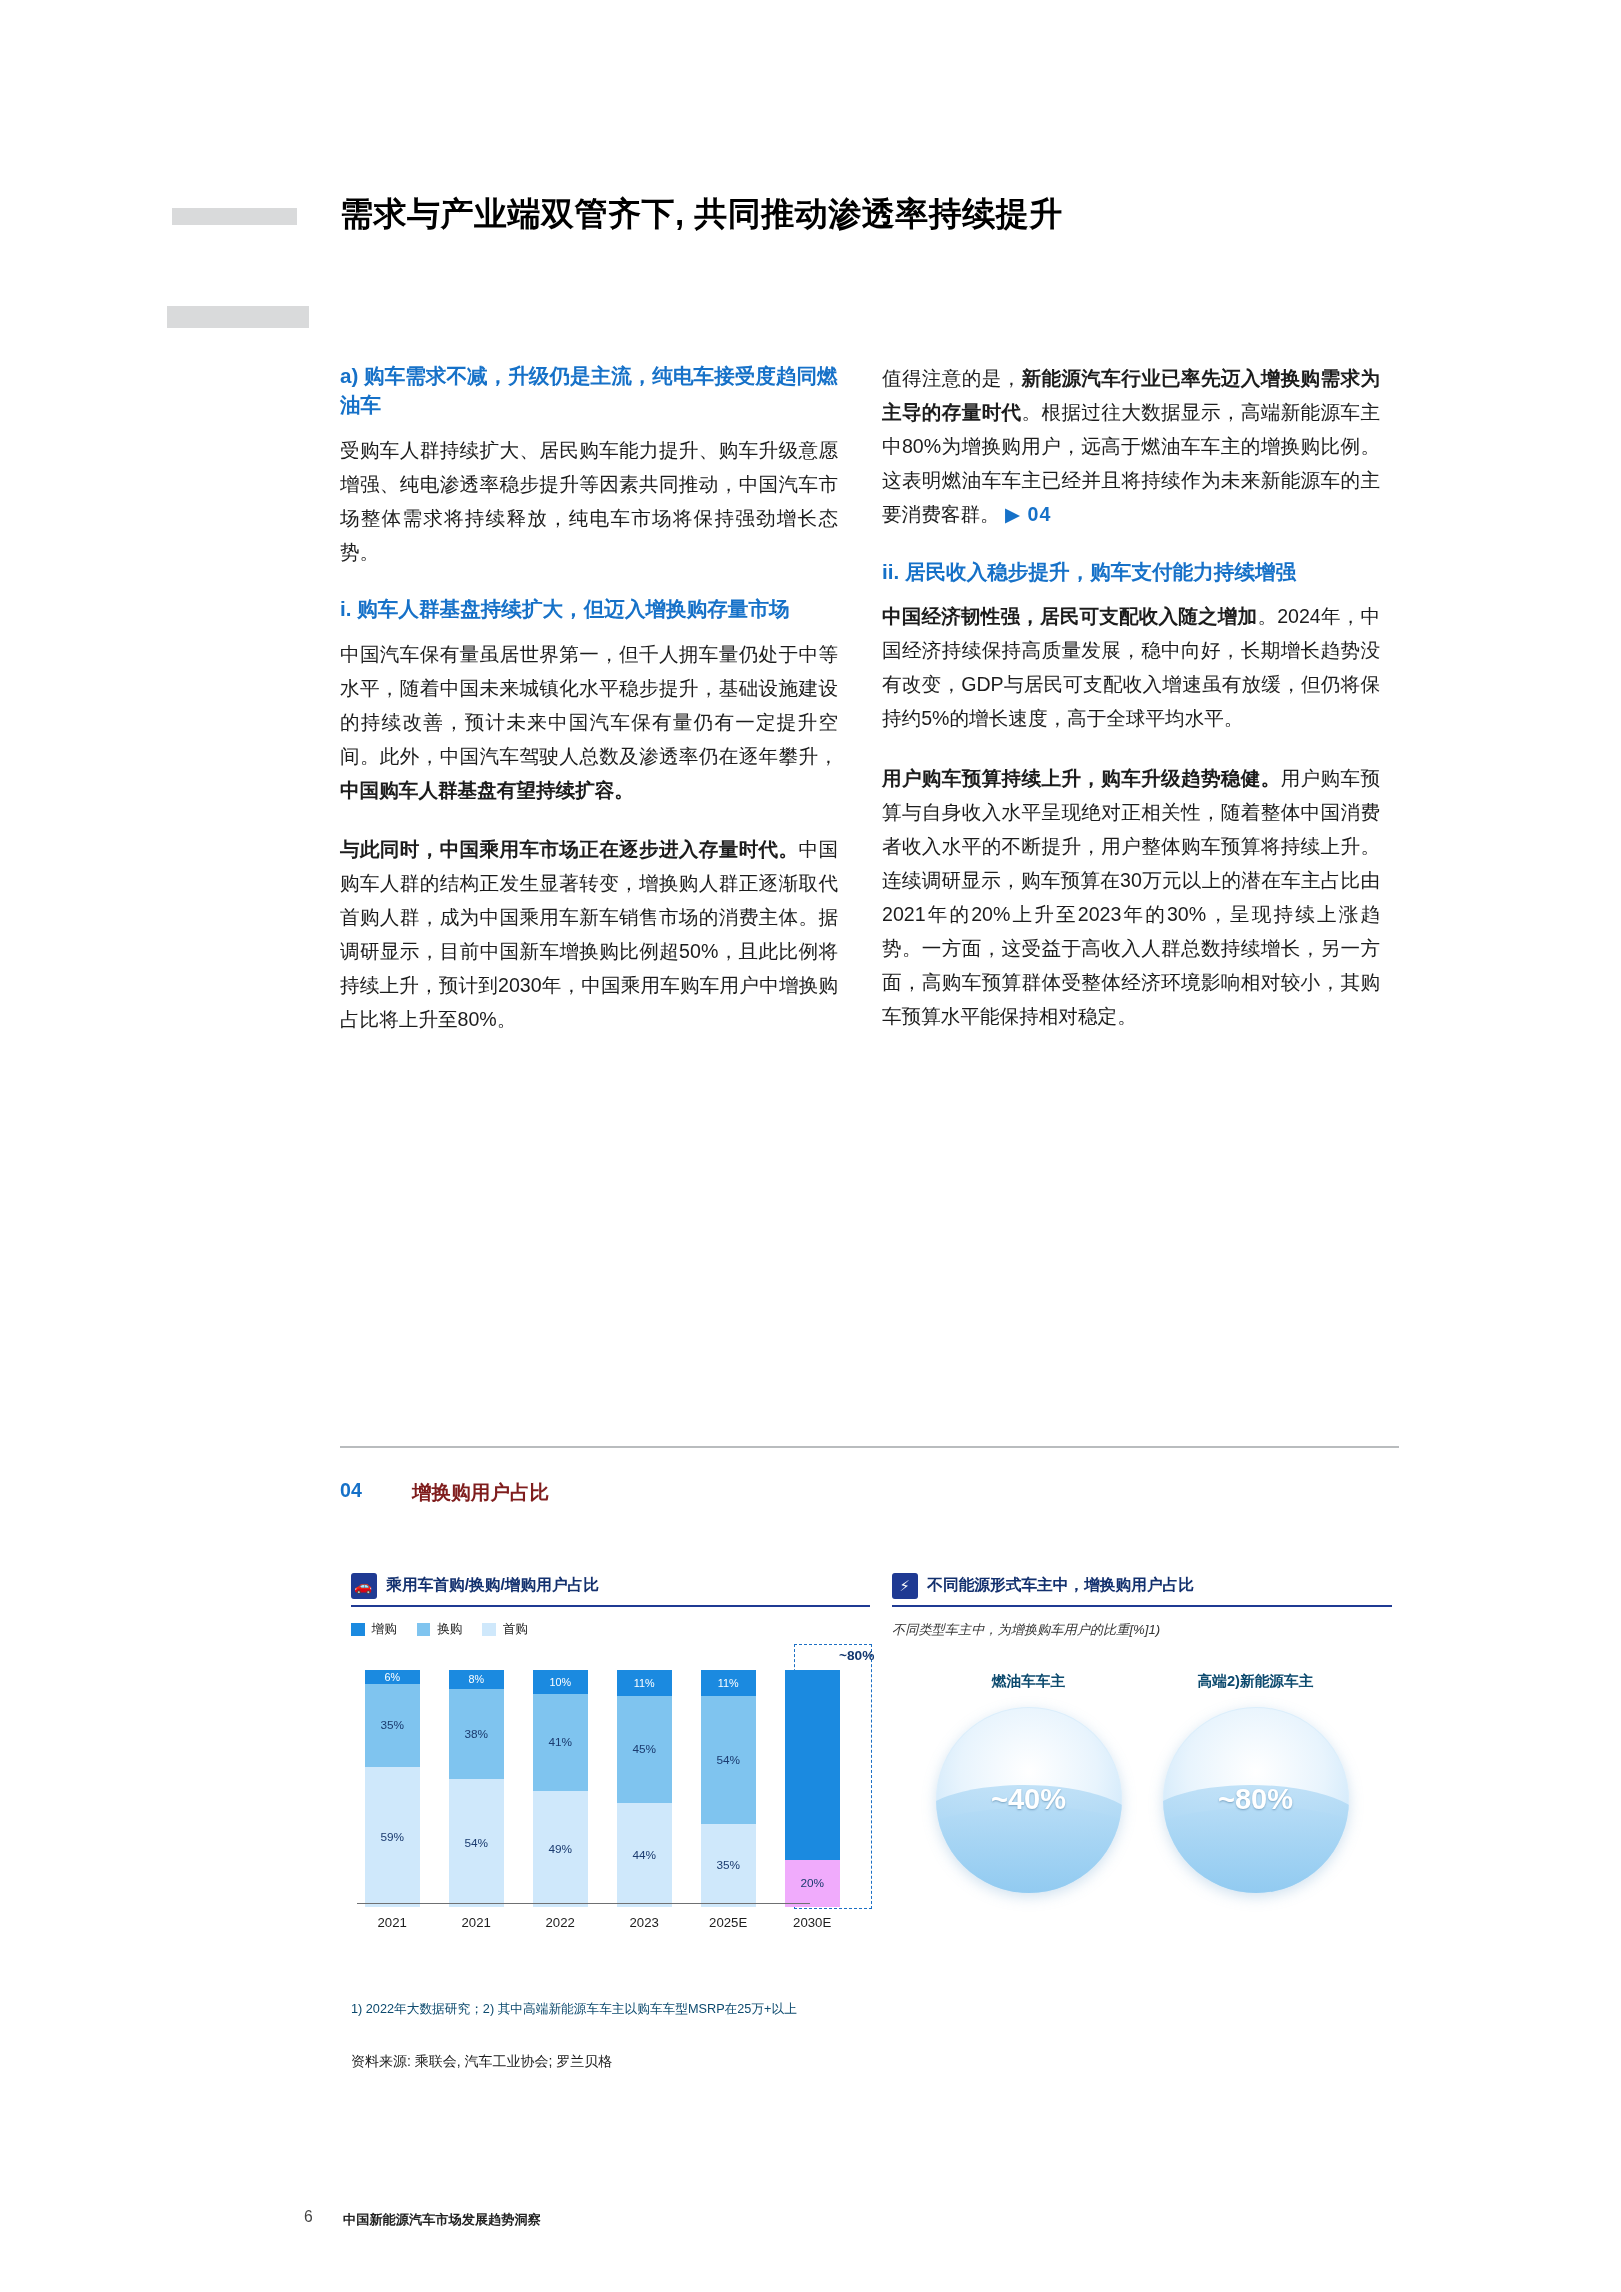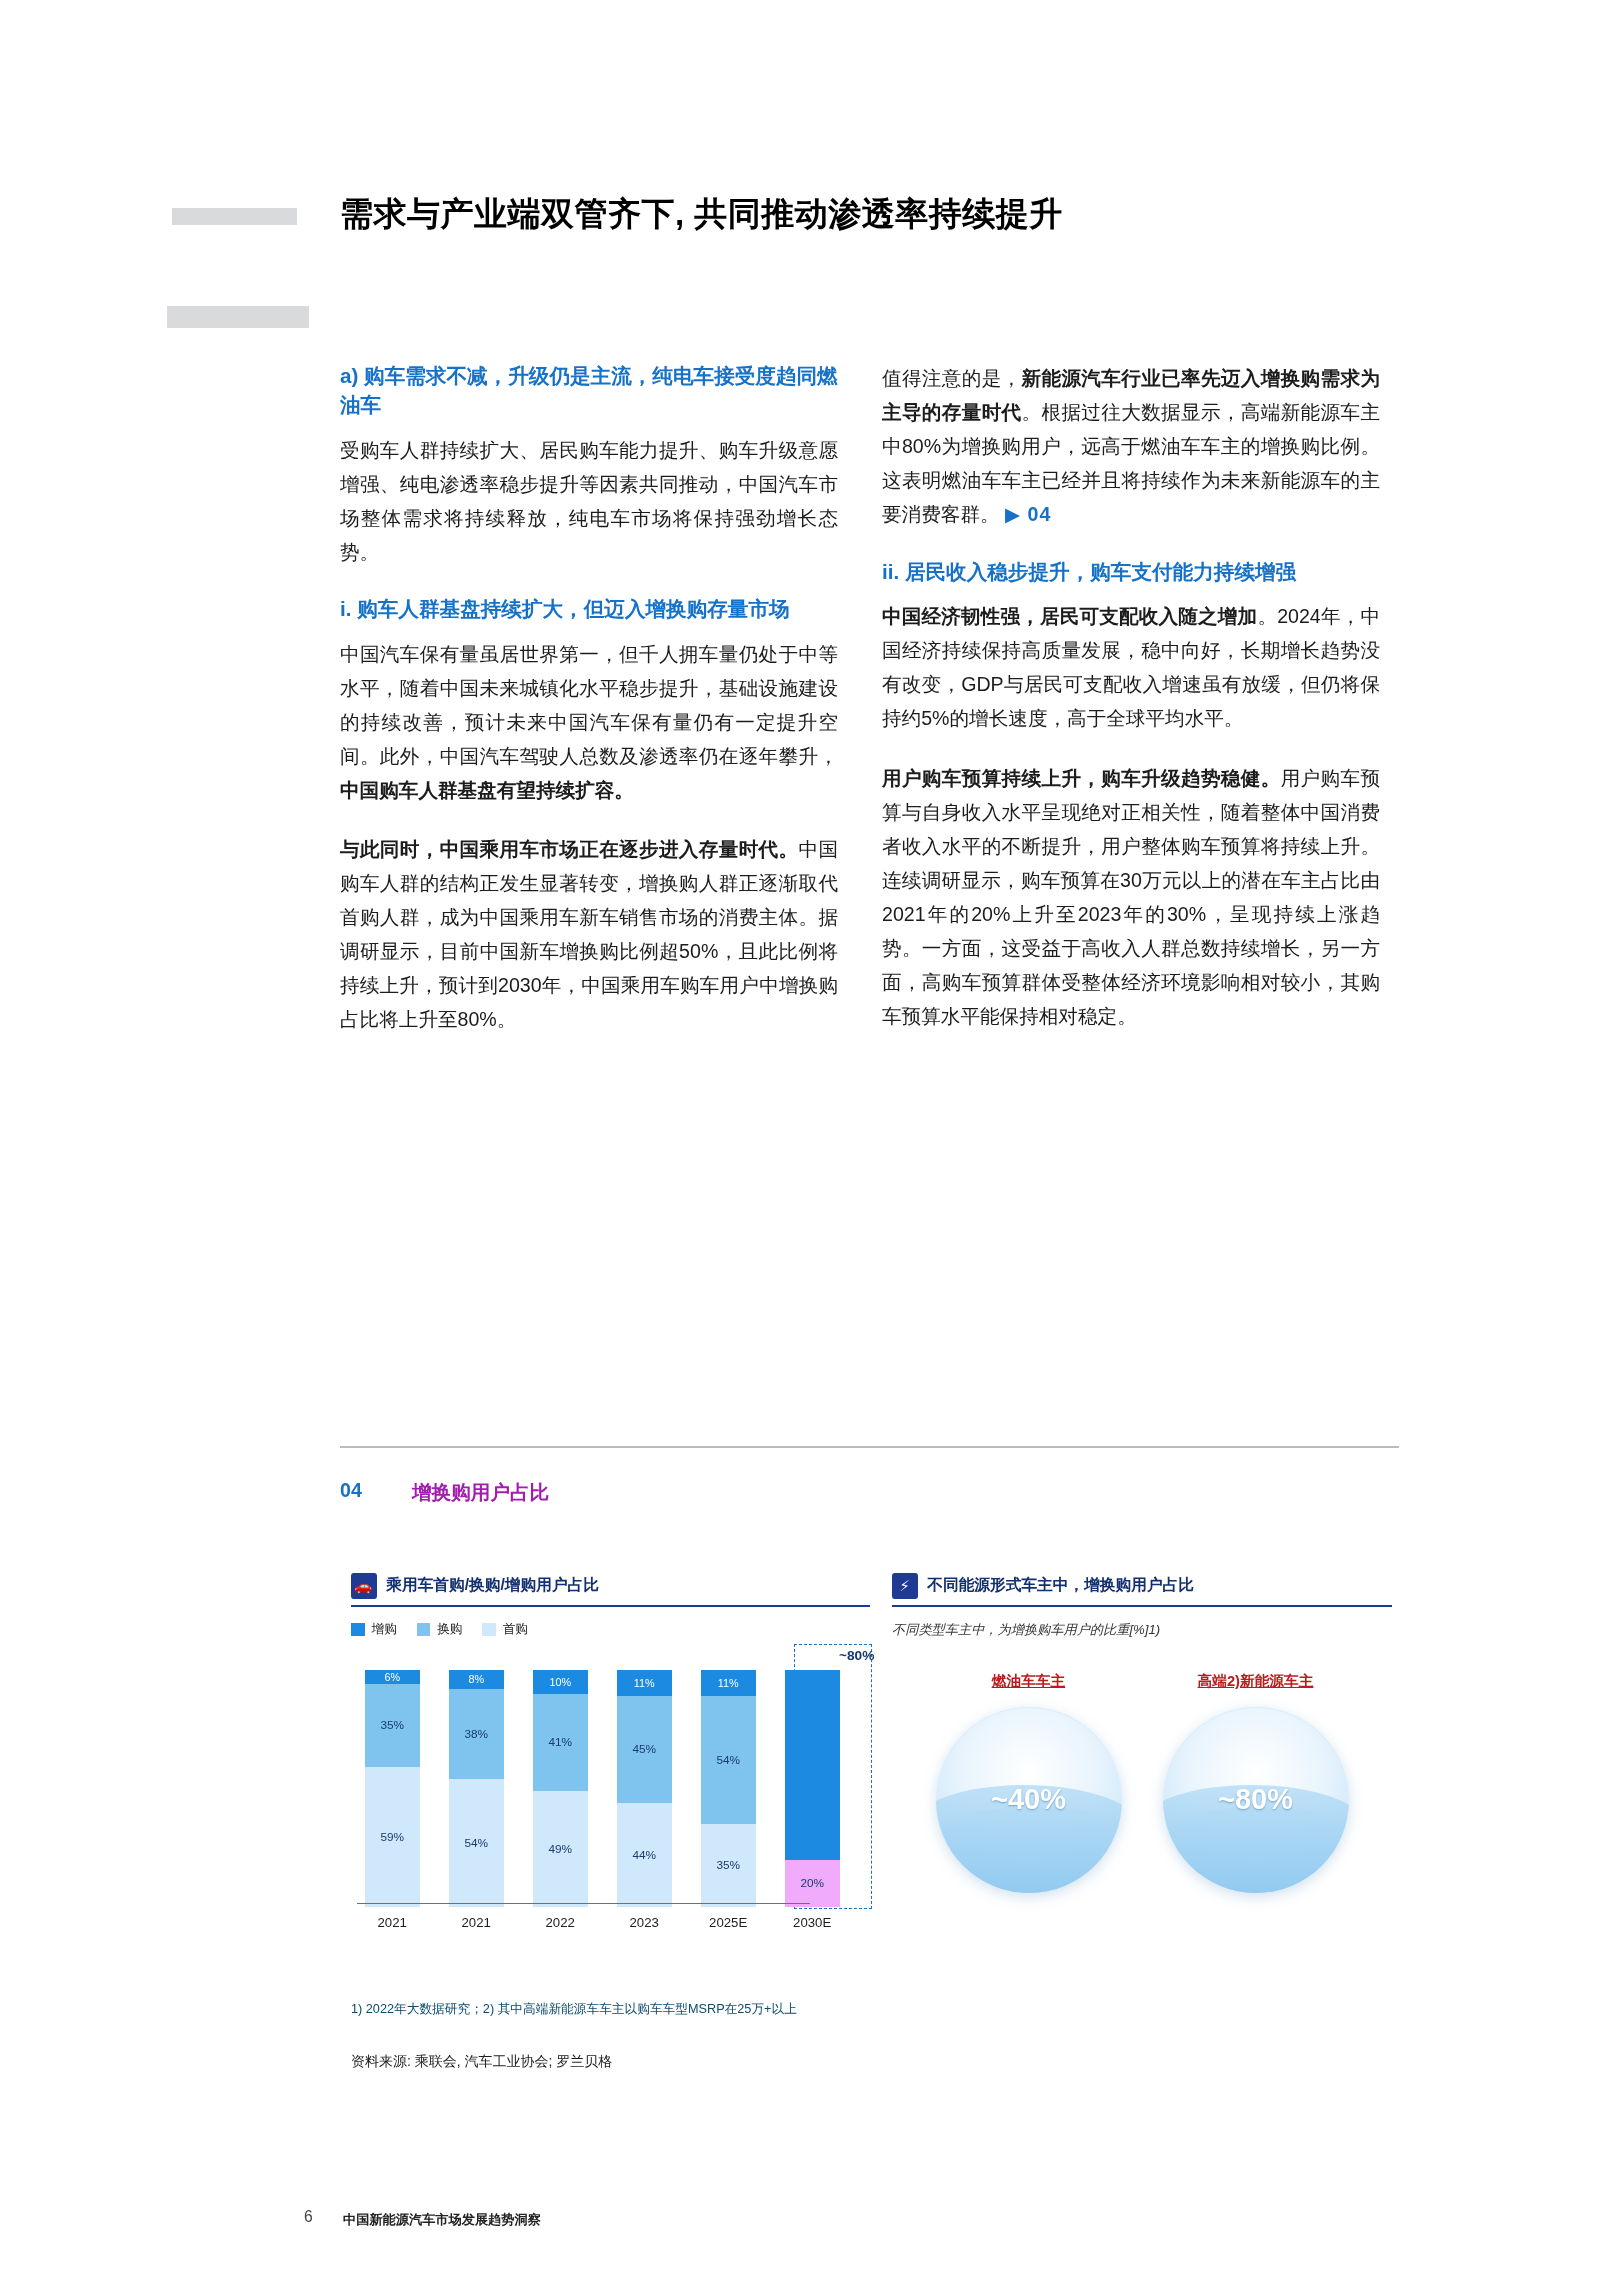--- a/index.html
+++ b/index.html
@@ -31,21 +31,21 @@
     font-size:19.6px;line-height:34px;margin:0 0 25.5px 0;color:#1c1c1c;
     text-align:justify;
   }
   p.body b{font-weight:bold;}
   .tri{color:#1671c8;font-weight:bold;letter-spacing:1px;}
   .hang{padding-left:25.5px;text-indent:-25.5px;}
 
   
   .exhibit-rule{position:absolute;left:340px;top:1446px;width:1059px;height:2px;background:#b9bcbe;}
   .ex-num{position:absolute;left:340px;top:1479px;font-size:19.6px;font-weight:bold;color:#1671c8;}
-  .ex-title{position:absolute;left:412px;top:1479px;font-size:19.6px;font-weight:bold;color:#a21caf;}
+  .ex-title{position:absolute;left:412px;top:1479px;font-size:19.6px;font-weight:bold;color:#7f1d1d;}
 
   
   .panel{position:absolute;top:1573px;background:#fff;}
   .panel-left{left:351px;width:519px;}
   .panel-right{left:892px;width:500px;}
 
   .panel-head{
     display:flex;align-items:center;gap:9.8px;
     border-bottom:2px solid #1f3a93;padding-bottom:6.9px;
   }
@@ -74,21 +74,21 @@
     border:1.6px dashed #1b6fc4;
   }
   .bubble80{
     position:absolute;left:488px;top:-3.9px;font-size:13.7px;font-weight:bold;color:#14386f;
   }
 
   
   .note-it{font-size:13.2px;font-style:italic;color:#333;margin-top:13.7px;}
   .circles{display:flex;gap:41px;margin-top:33px;justify-content:center;}
   .cwrap{text-align:center;}
-  .clabel{font-size:14.7px;font-weight:bold;color:#b91c1c;margin-bottom:15.7px;text-decoration:underline;}
+  .clabel{font-size:14.7px;font-weight:bold;color:#0c4a6e;margin-bottom:15.7px;}
   .bubble{
     width:186px;height:186px;border-radius:50%;
     background:radial-gradient(circle at 50% 35%,#ffffff 0%,#e8f4fd 45%,#cfe8fa 72%,#b6dcf6 100%);
     box-shadow:0 0 0 1px #dceefb inset, 0 3.9px 13.7px rgba(120,170,210,.35);
     position:relative;overflow:hidden;display:flex;align-items:center;justify-content:center;
   }
   .bubble .wave{
     position:absolute;left:-10%;bottom:0;width:120%;height:58%;
     background:linear-gradient(180deg,#b8ddf6 0%,#8cc8f0 100%);
     border-radius:48% 52% 0 0 / 37px 43px 0 0;

